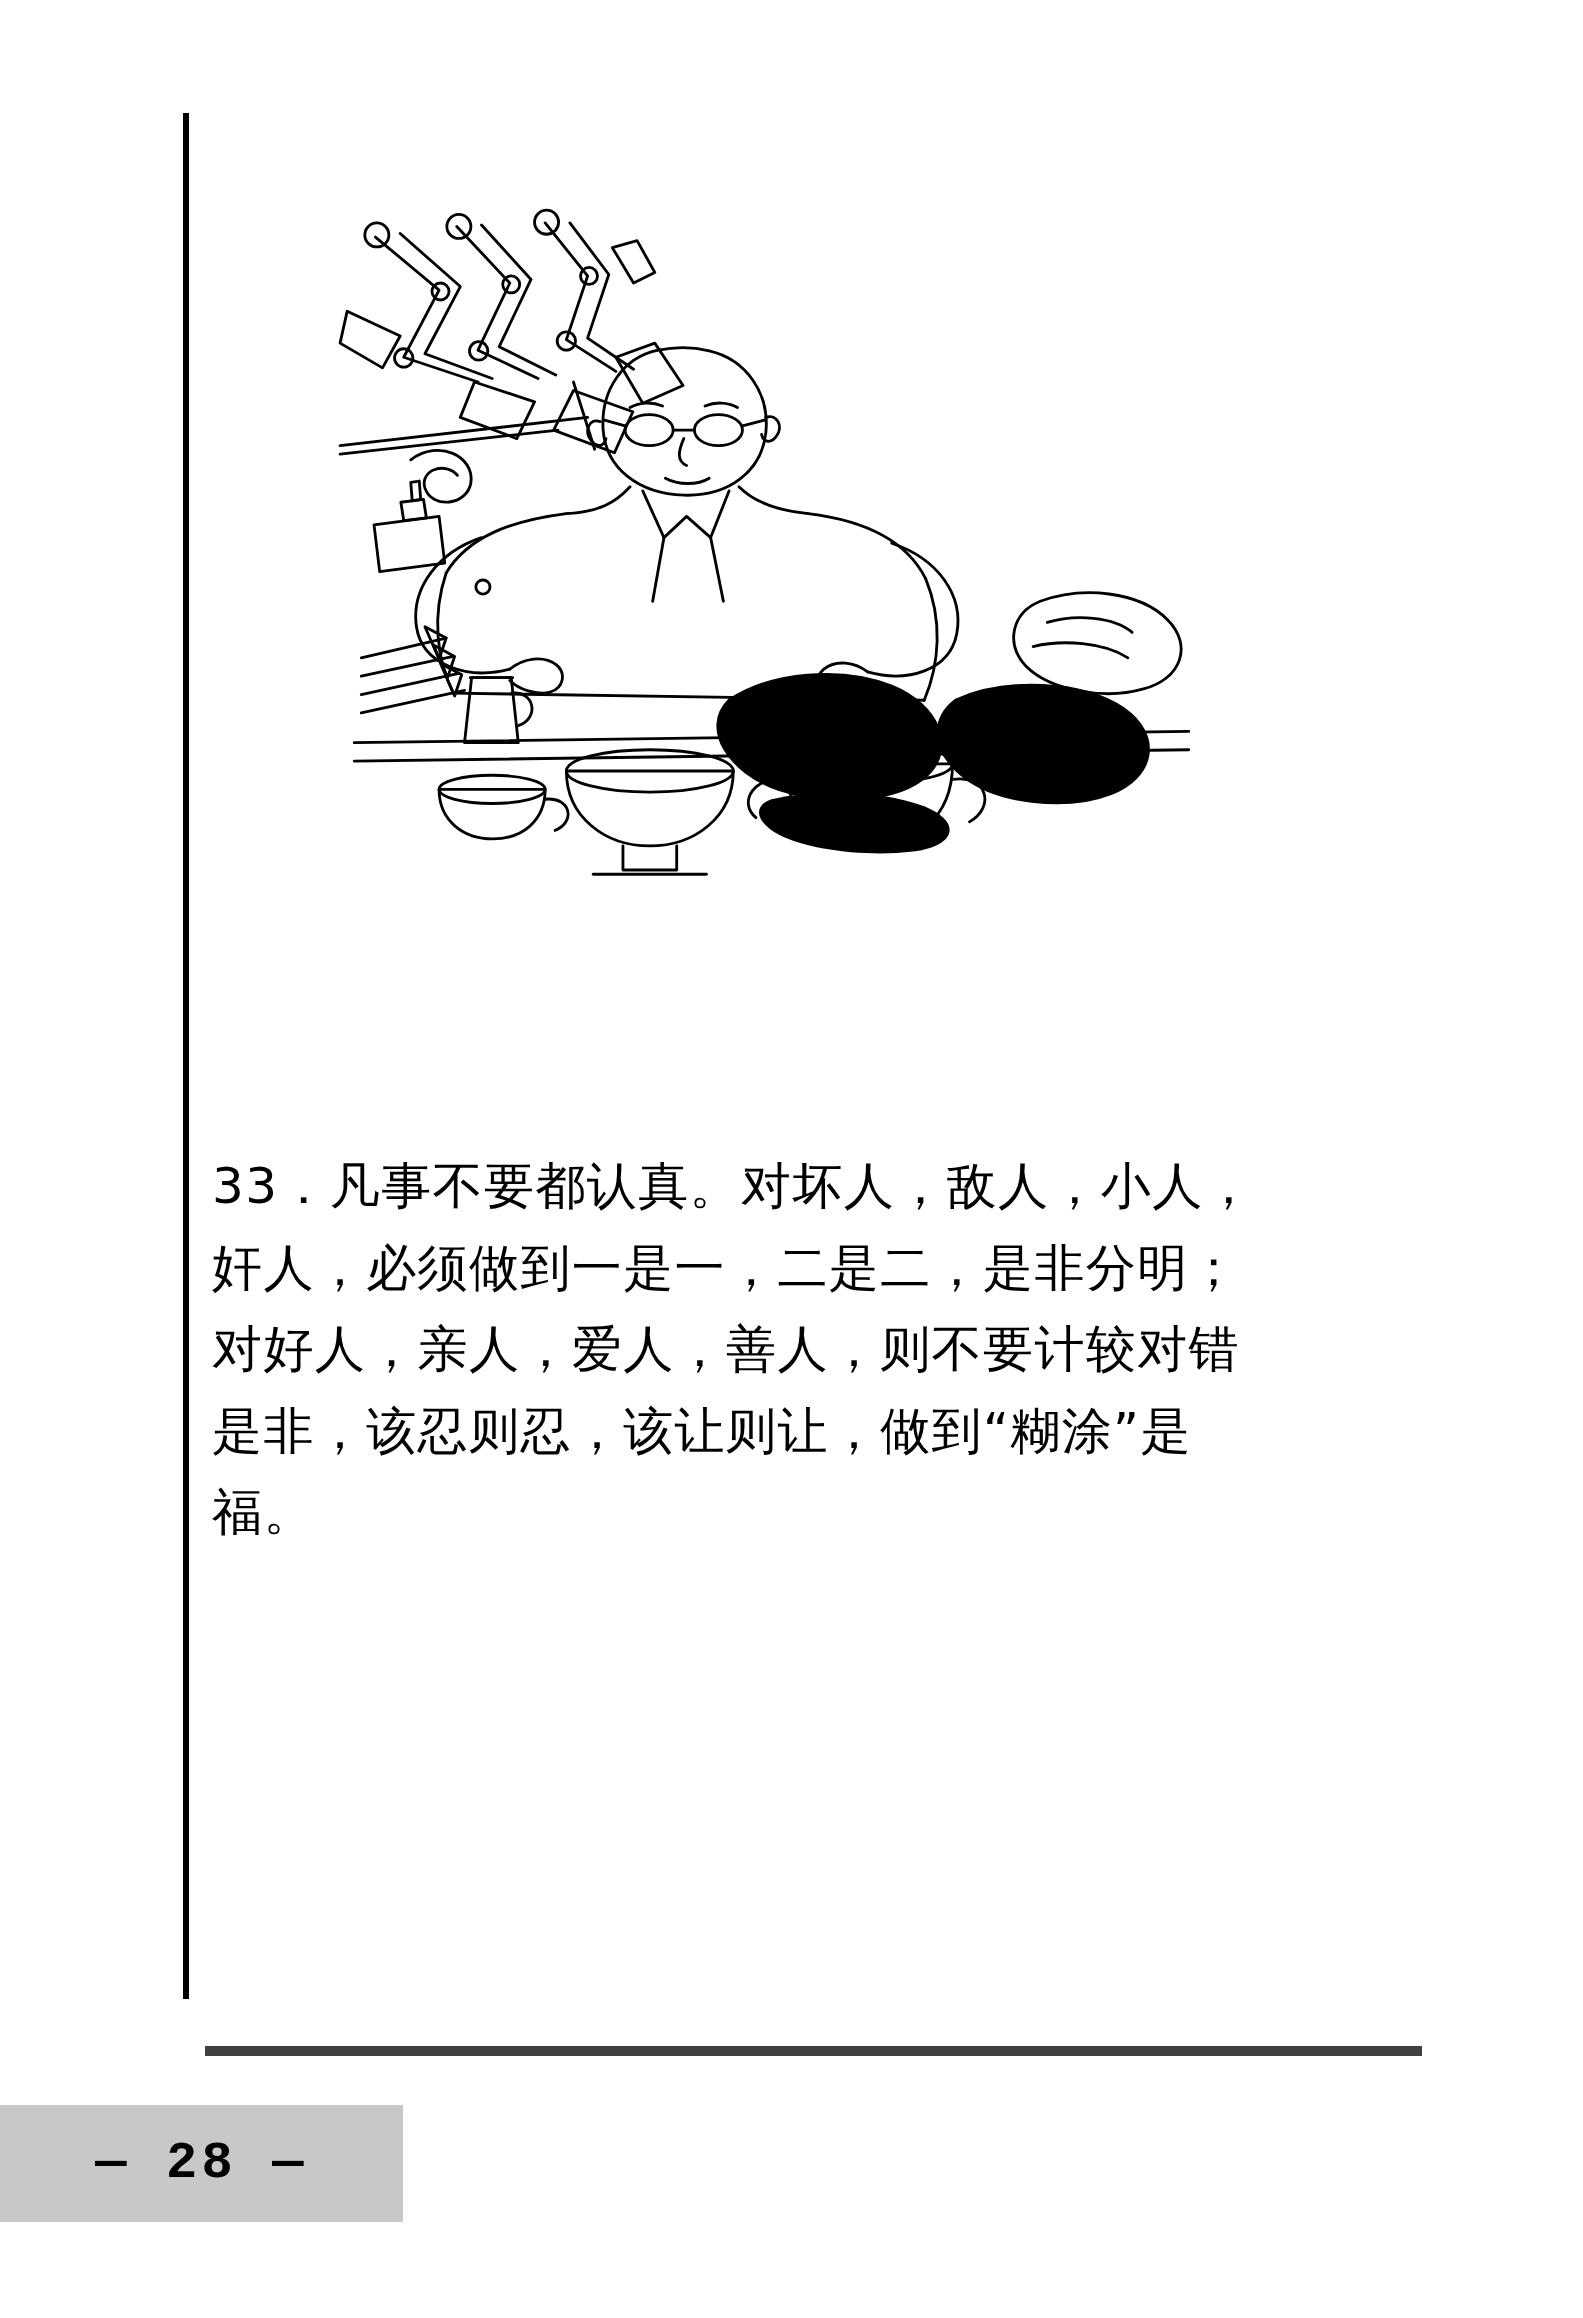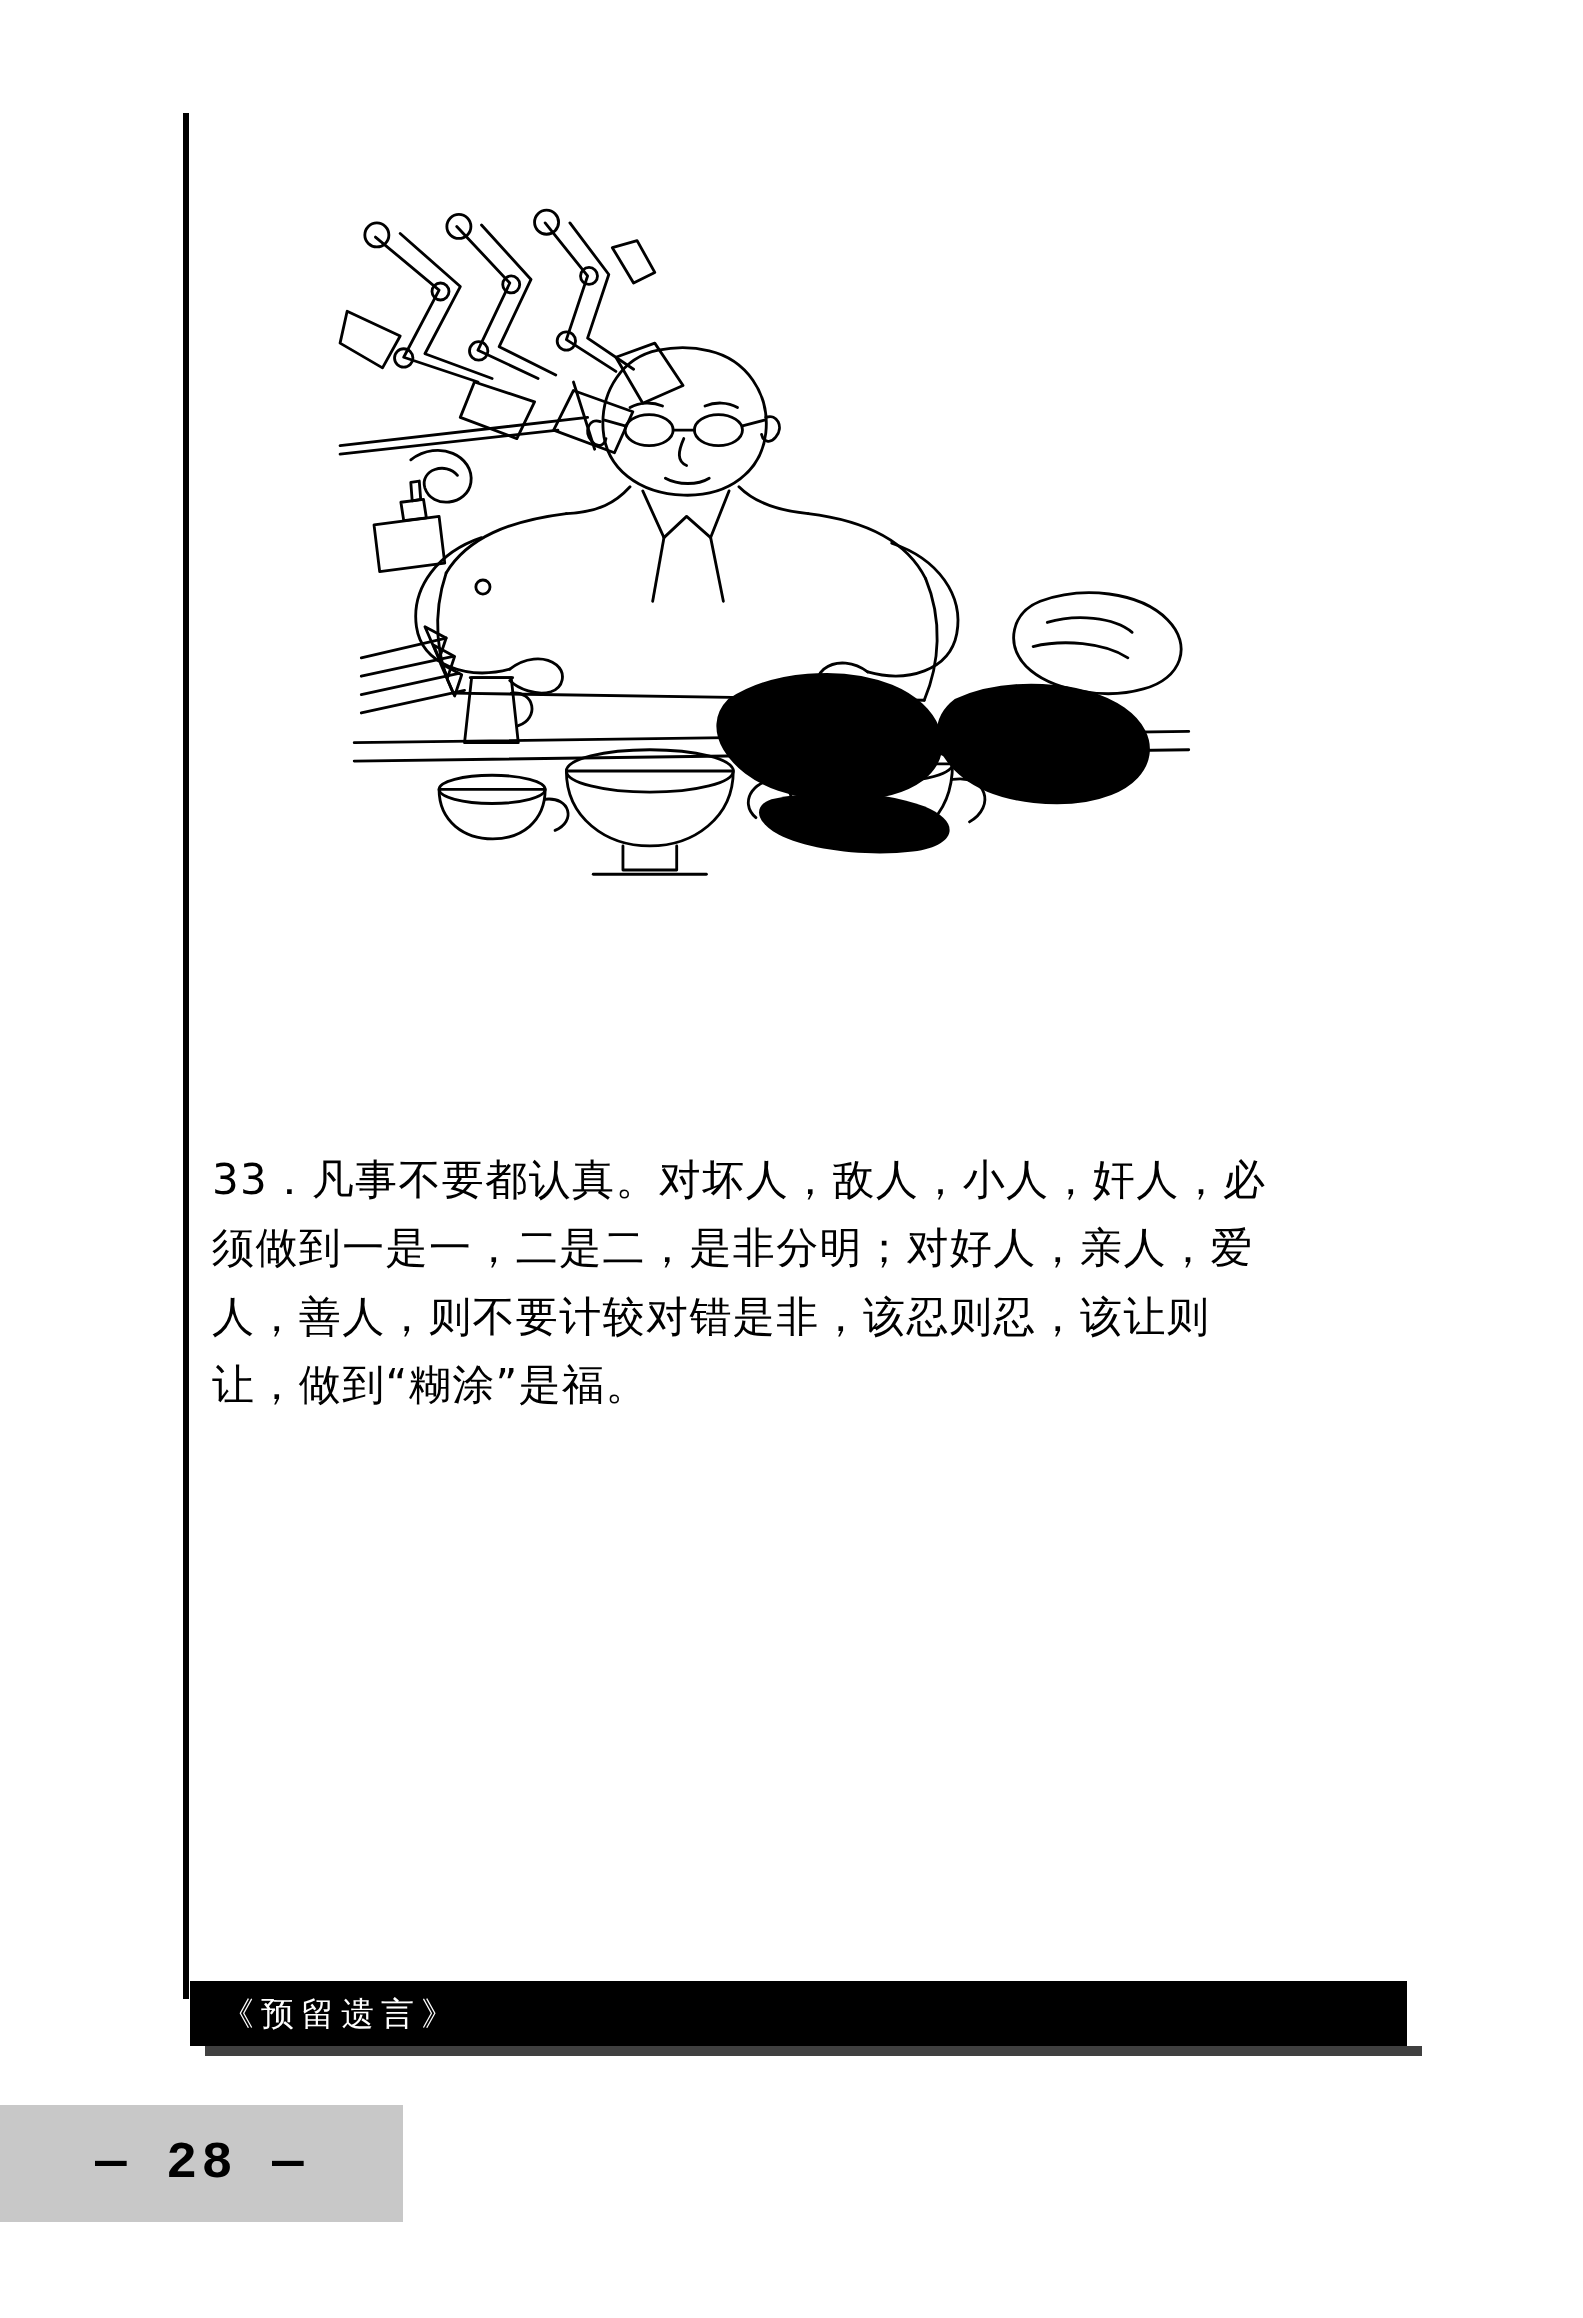--- a/index.html
+++ b/index.html
@@ -42,21 +42,21 @@
     height: 100%;
   }
 
   
   .body-text {
     position: absolute;
     left: 212px;
     top: 1146px;
     width: 1061px;
     font-family: "DejaVu Sans", sans-serif;
-    font-size: 42px;
+    font-size: 50px;
     line-height: 1.63;
     letter-spacing: 1.4px;
     color: #000000;
     text-align: left;
     font-weight: 500;
   }
 
   
   .footer-band {
     position: absolute;
@@ -235,21 +235,18 @@
 
         <circle cx="212" cy="540" r="10"></circle>
 
       </g>
     </svg>
   </div>
 
   <div class="body-text">33．凡事不要都认真。对坏人，敌人，小人，奸人，必须做到一是一，二是二，是非分明；对好人，亲人，爱人，善人，则不要计较对错是非，该忍则忍，该让则让，做到“糊涂”是福。</div>
 
   <div class="footer-shadow"></div>
-  <div class="footer-band">
-    <span class="title">《预留遗言》</span>
-  </div>
 
   <div class="page-plate"></div>
   <div class="page-number">— 28 —</div>
 
 </div>
 
 
 </body></html>

